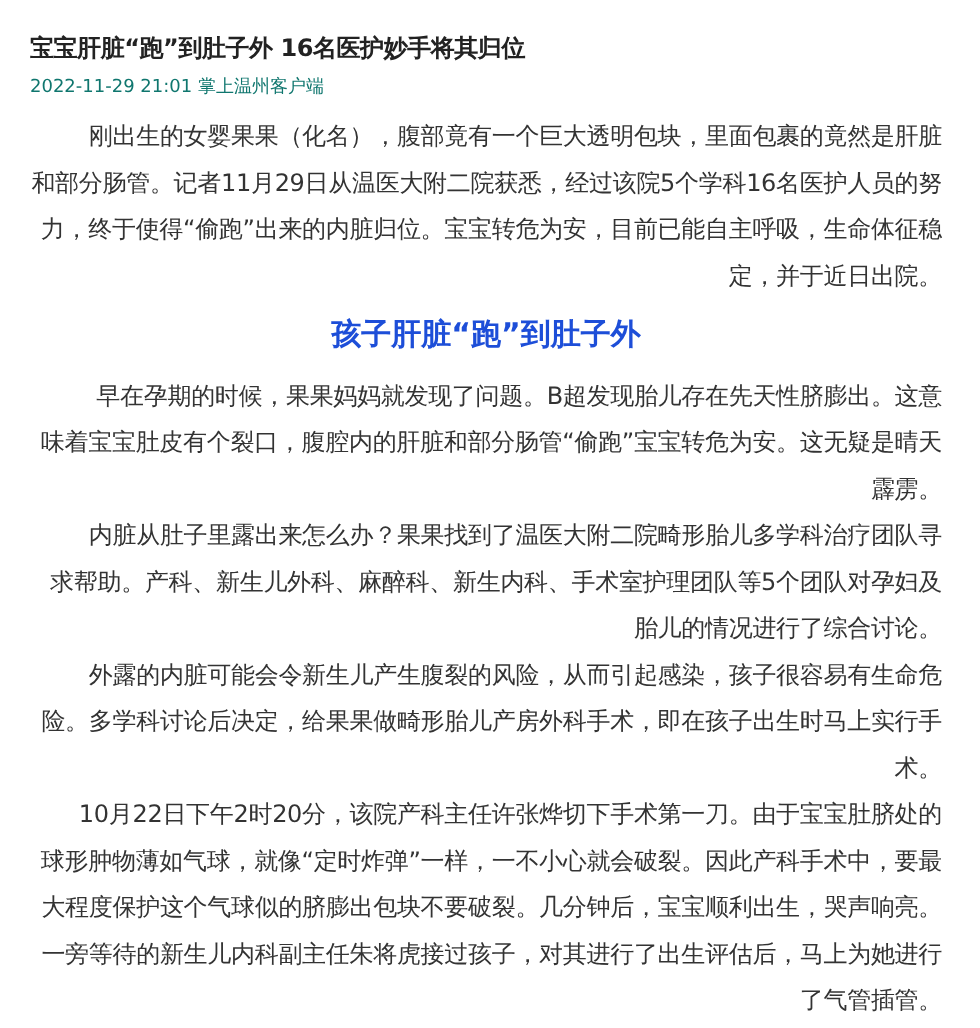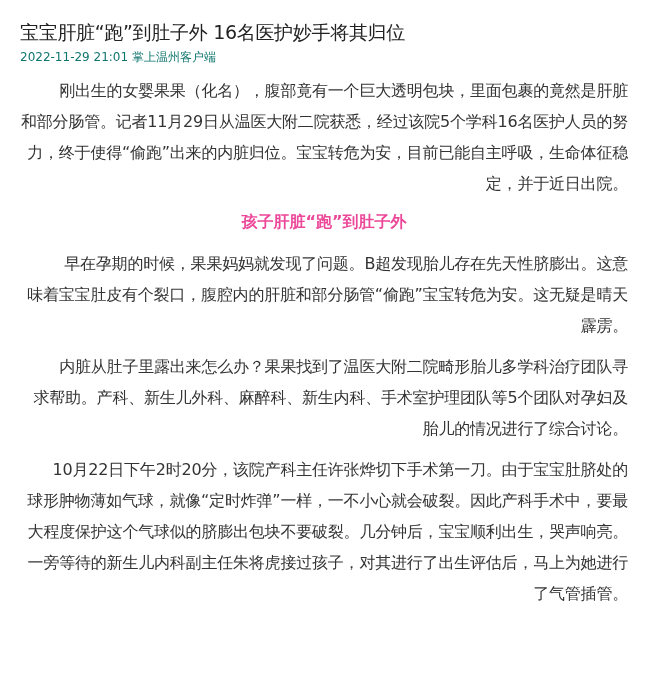--- a/index.html
+++ b/index.html
@@ -1,38 +1,39 @@
 <!DOCTYPE html>
 <html><head>
 <meta charset="utf-8">
 <style>
   html, body { margin: 0; padding: 0; background: #ffffff; }
   body { width: 653px; height: 685px; overflow: hidden; position: relative;
          font-family: "DejaVu Sans", "Liberation Sans", sans-serif; color: #333333; }
   .article { position: absolute; left: 20px; top: 0; width: 608px; }
-  .title { margin: 17px 0 0 0; font-size: 19px; font-weight: normal; color: #222222;
+  .title { margin: 17px 0 0 0; font-size: 16px; font-weight: bold; color: #222222;
            line-height: 30px; letter-spacing: -0.3px; white-space: nowrap; }
   .meta { margin-top: 2px; font-size: 12px; color: #0f766e; line-height: 16px; }
   .para { font-size: 16px; line-height: 31px; text-indent: 2em; margin: 0;
           color: #333333; letter-spacing: -0.2px; text-align: right; }
   .p1 { margin-top: 10px; }
-  .subheading { text-align: center; font-size: 16px; font-weight: bold; color: #ec4899;
+  .subheading { text-align: center; font-size: 20px; font-weight: bold; color: #1d4ed8;
                 line-height: 24px; margin: 11px 0 14px 0; }
-  .gap { margin-top: 10px; }
+  .gap { }
 </style>
 </head>
 <body>
 
 <div class="article">
   <h1 class="title">宝宝肝脏“跑”到肚子外 16名医护妙手将其归位</h1>
   <div class="meta">
     <span>2022-11-29 21:01</span>
     <span>掌上温州客户端</span>
   </div>
 
   <p class="para p1">刚出生的女婴果果（化名），腹部竟有一个巨大透明包块，里面包裹的竟然是肝脏和部分肠管。记者11月29日从温医大附二院获悉，经过该院5个学科16名医护人员的努力，终于使得“偷跑”出来的内脏归位。宝宝转危为安，目前已能自主呼吸，生命体征稳定，并于近日出院。</p>
 
   <div class="subheading">孩子肝脏“跑”到肚子外</div>
 
   <p class="para">早在孕期的时候，果果妈妈就发现了问题。B超发现胎儿存在先天性脐膨出。这意味着宝宝肚皮有个裂口，腹腔内的肝脏和部分肠管“偷跑”宝宝转危为安。这无疑是晴天霹雳。</p>
   <p class="para gap">内脏从肚子里露出来怎么办？果果找到了温医大附二院畸形胎儿多学科治疗团队寻求帮助。产科、新生儿外科、麻醉科、新生内科、手术室护理团队等5个团队对孕妇及胎儿的情况进行了综合讨论。</p>
+  <p class="para gap">外露的内脏可能会令新生儿产生腹裂的风险，从而引起感染，孩子很容易有生命危险。多学科讨论后决定，给果果做畸形胎儿产房外科手术，即在孩子出生时马上实行手术。</p>
   <p class="para gap">10月22日下午2时20分，该院产科主任许张烨切下手术第一刀。由于宝宝肚脐处的球形肿物薄如气球，就像“定时炸弹”一样，一不小心就会破裂。因此产科手术中，要最大程度保护这个气球似的脐膨出包块不要破裂。几分钟后，宝宝顺利出生，哭声响亮。一旁等待的新生儿内科副主任朱将虎接过孩子，对其进行了出生评估后，马上为她进行了气管插管。</p>
 </div>
 
 </body></html>

